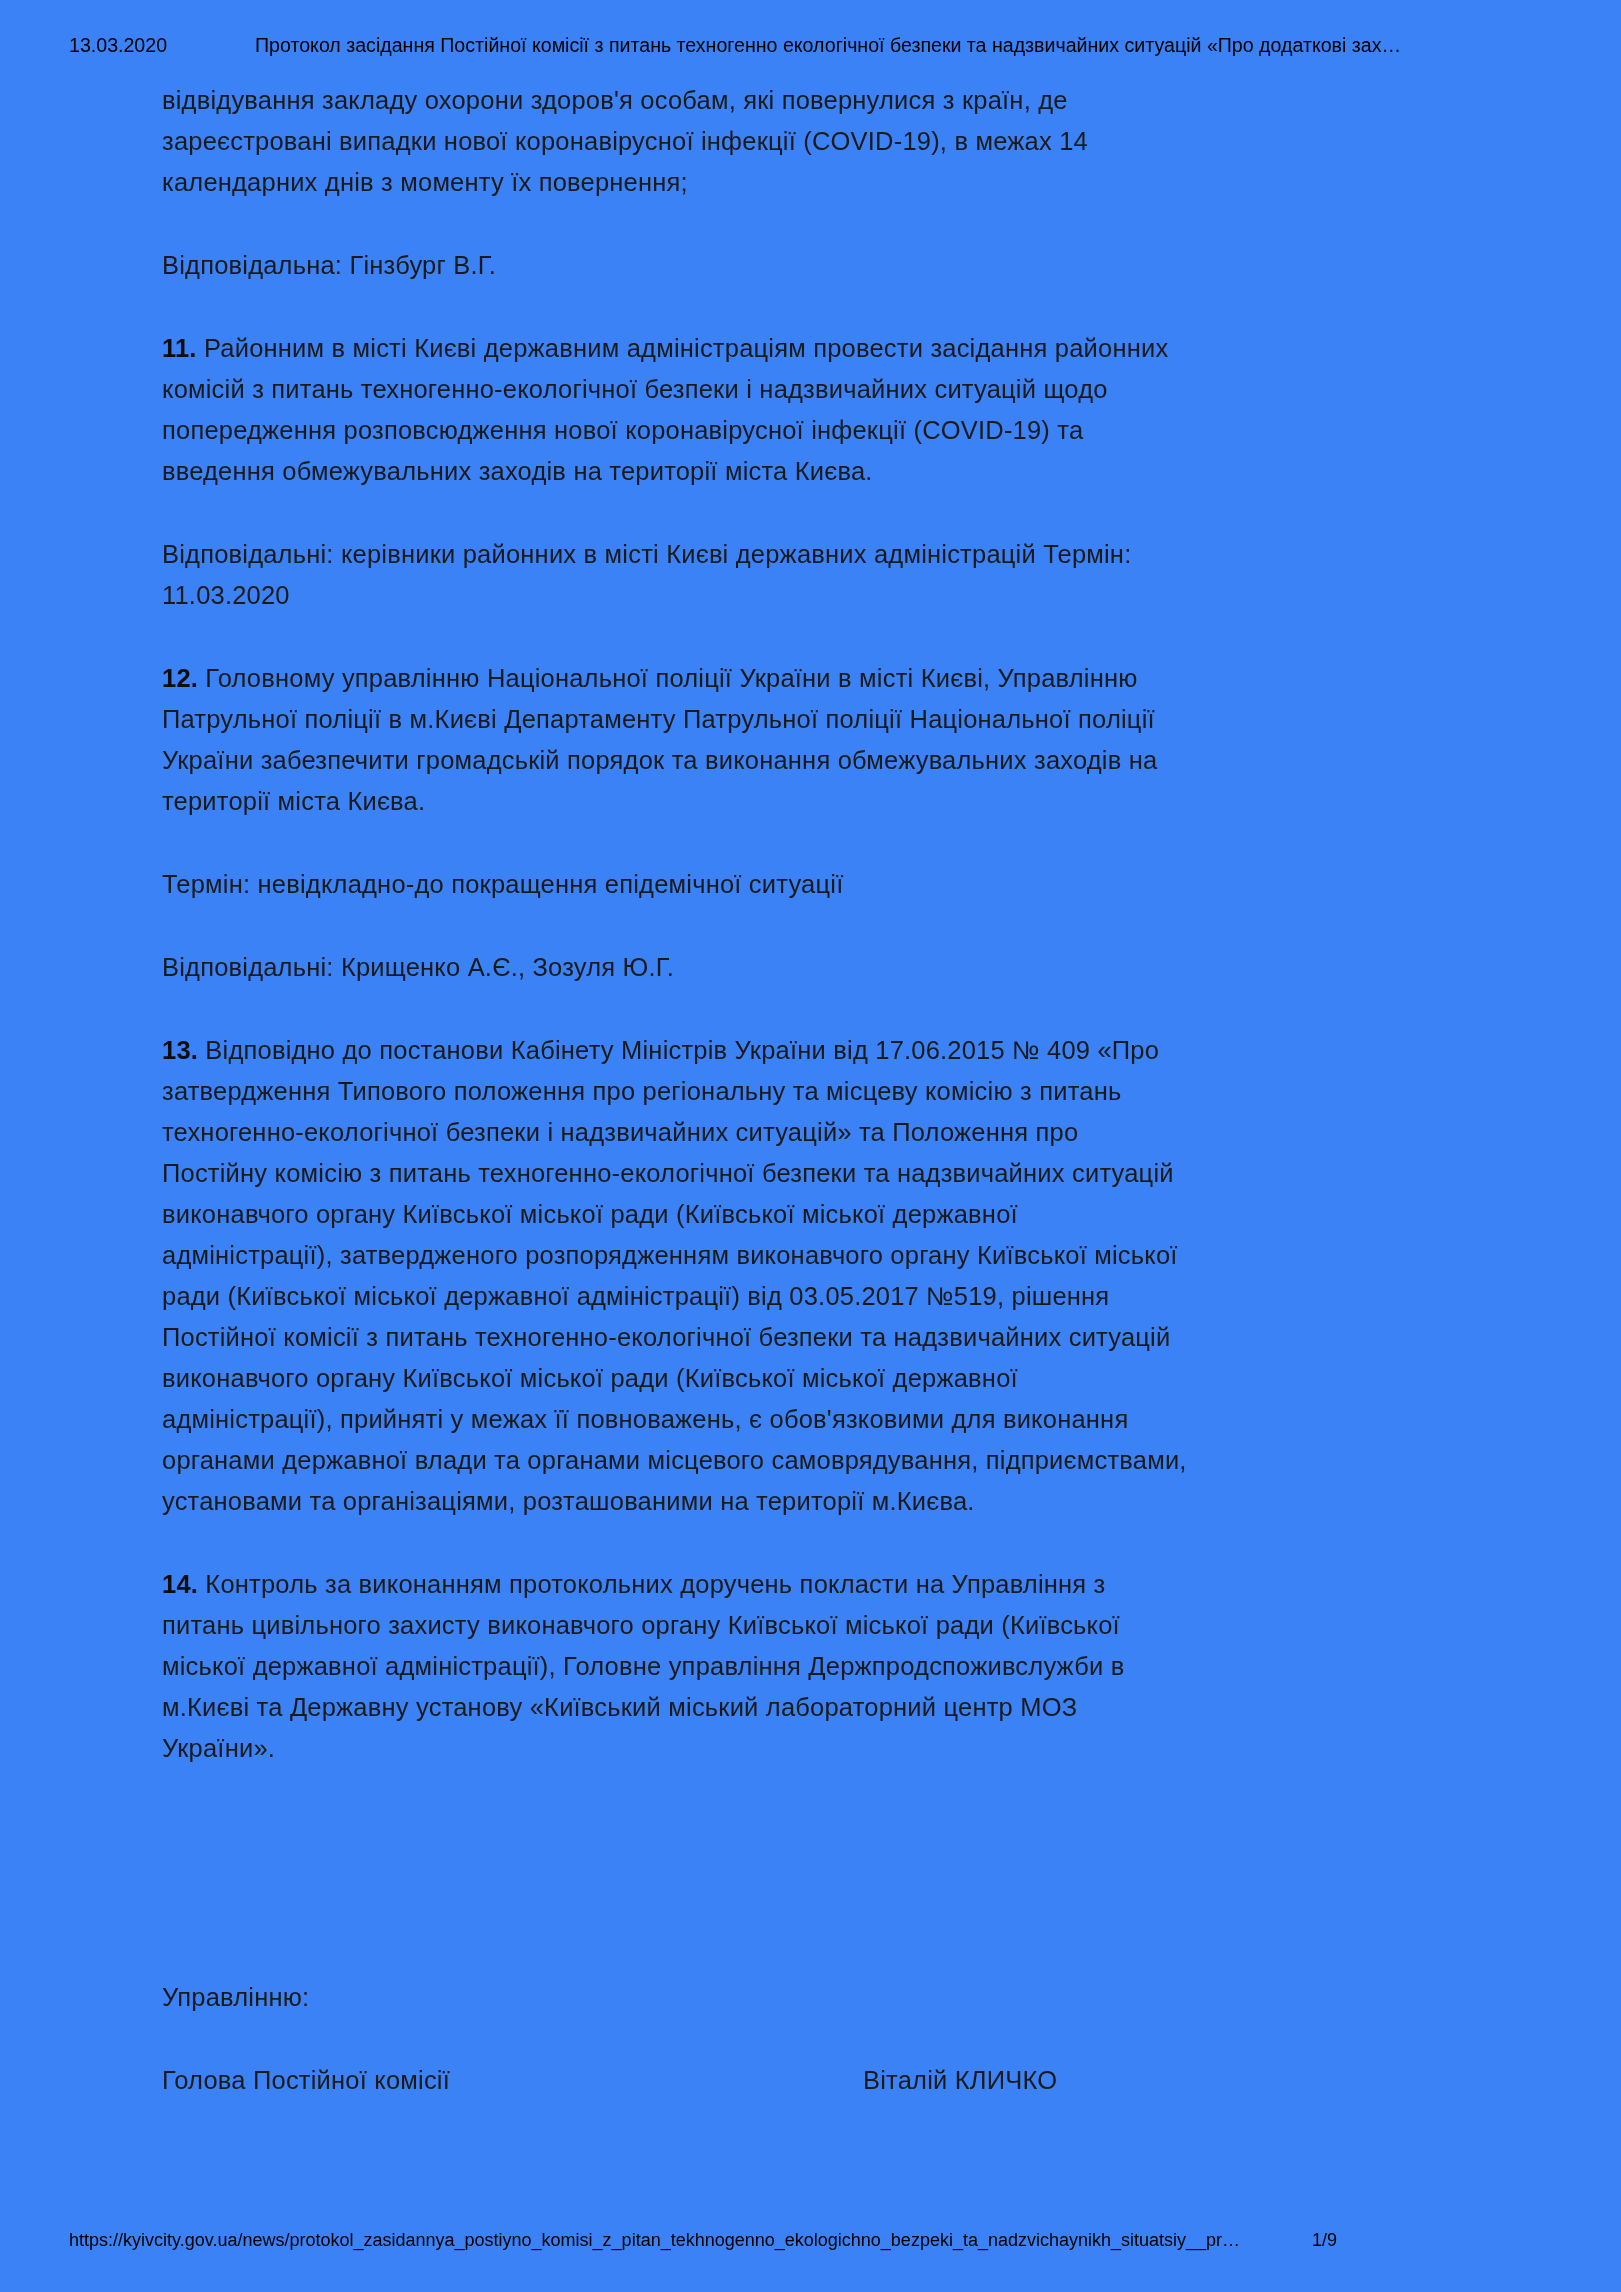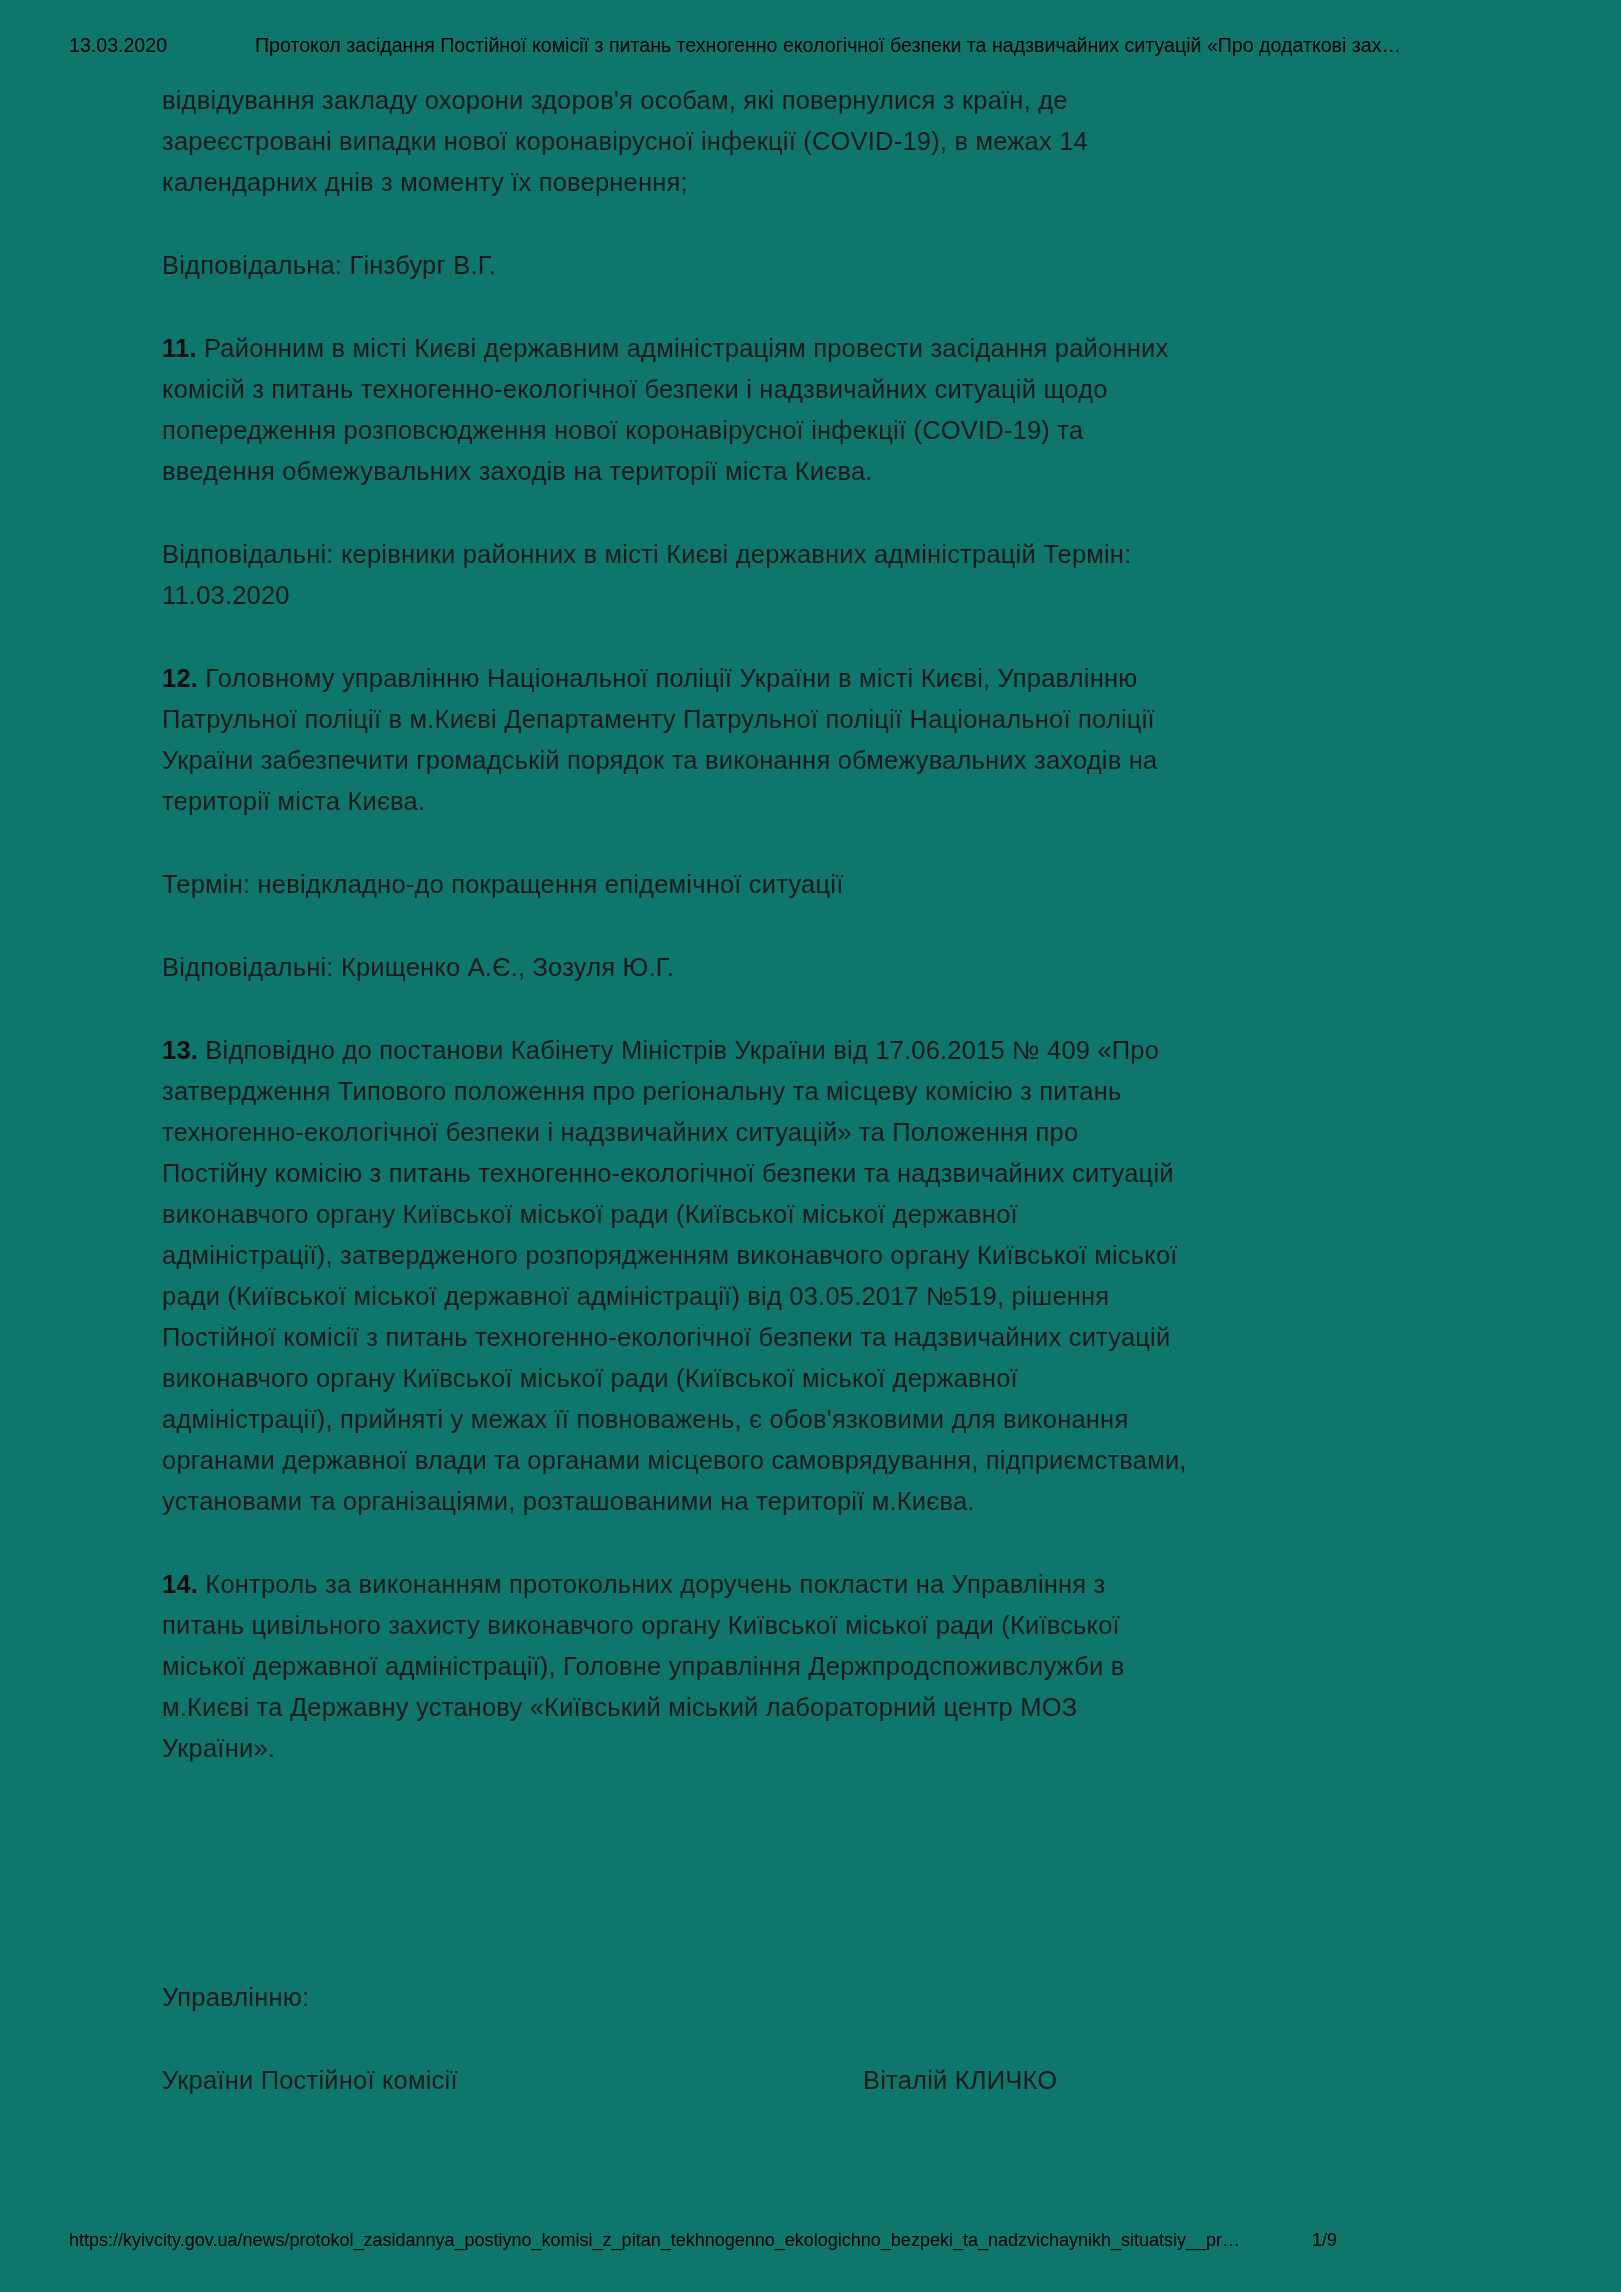--- a/index.html
+++ b/index.html
@@ -4,21 +4,21 @@
 <style>
   html, body {
     margin: 0;
     padding: 0;
     background: #ffffff;
   }
   .page {
     position: relative;
     width: 1621px;
     height: 2293px;
-    background: #0f766e;
+    background: #3b82f6;
     overflow: hidden;
     font-family: "Liberation Sans", sans-serif;
     color: #161616;
   }
   
   .print-header {
     position: absolute;
     top: 33px;
     left: 0;
     width: 1621px;
@@ -158,21 +158,21 @@
         <p class="para"><strong>14. </strong><span>Контроль за виконанням протокольних доручень покласти на Управління з
 питань цивільного захисту виконавчого органу Київської міської ради (Київської
 міської державної адміністрації), Головне управління Держпродспоживслужби в
 м.Києві та Державну установу «Київський міський лабораторний центр МОЗ
 України».</span></p>
       </div>
 
     <div class="signature-block">
       <p class="sig-label">Управлінню:</p>
       <div class="sig-row">
-        <span class="sig-role">України Постійної комісії</span>
+        <span class="sig-role">Голова Постійної комісії</span>
         <span class="sig-name">Віталій КЛИЧКО</span>
       </div>
     </div>
   </div>
 
   <div class="print-footer">
     <span class="url">https://kyivcity.gov.ua/news/protokol_zasidannya_postiyno_komisi_z_pitan_tekhnogenno_ekologichno_bezpeki_ta_nadzvichaynikh_situatsiy__pr…</span>
     <span class="page-num">1/9</span>
   </div>
 

